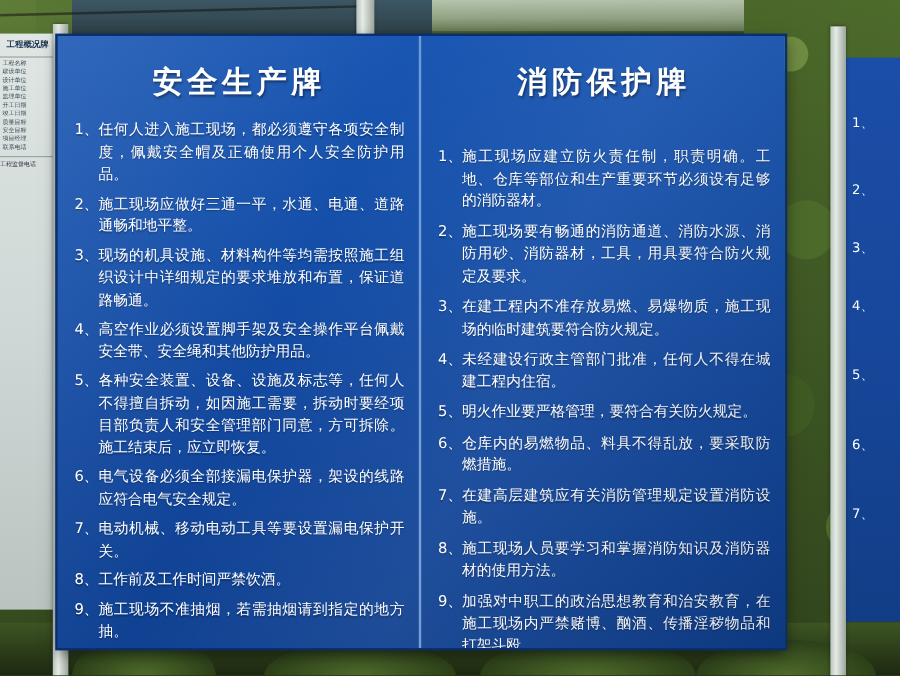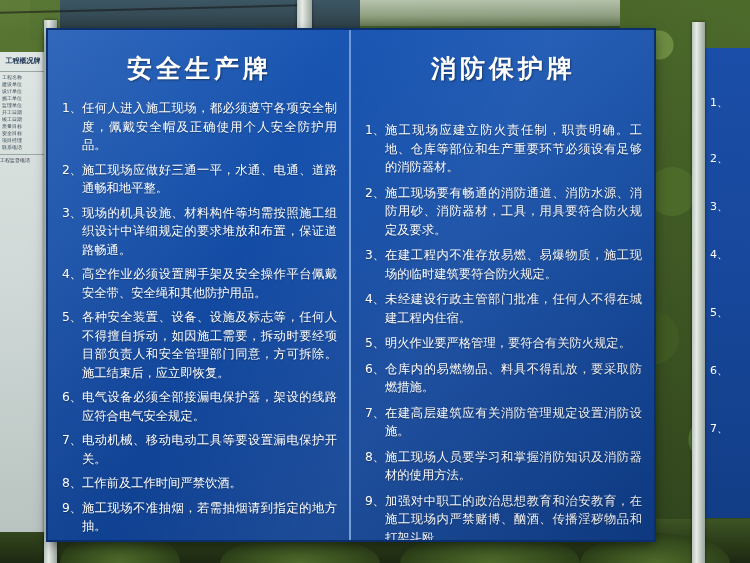--- a/index.html
+++ b/index.html
@@ -81,21 +81,21 @@
     position: absolute;
     background: linear-gradient(90deg, #b9c3bd 0%, #e6ebe6 35%, #9aa59c 100%);
     box-shadow: 0 0 3px rgba(0,0,0,.5);
   }
   .pole-left  { left: 44px;  top: 20px;  width: 13px; height: 543px; }
   .pole-mid   { left: 297px; top: 0px;   width: 15px; height: 38px; }
   .pole-right { left: 692px; top: 22px;  width: 13px; height: 541px; }
   
   .side-sign-left {
     position: absolute;
-    left: 0; top: 52px;
+    left: 0; top: 28px;
     width: 46px; height: 480px;
     background: linear-gradient(180deg, #dfe6e4 0%, #cfd8d6 50%, #b9c4c1 100%);
     border-right: 2px solid #8e9b98;
     overflow: hidden;
   }
   .side-sign-left .mini-row {
     font-size: 5px;
     color: #3a4a55;
     line-height: 7px;
     padding: 0 2px;

